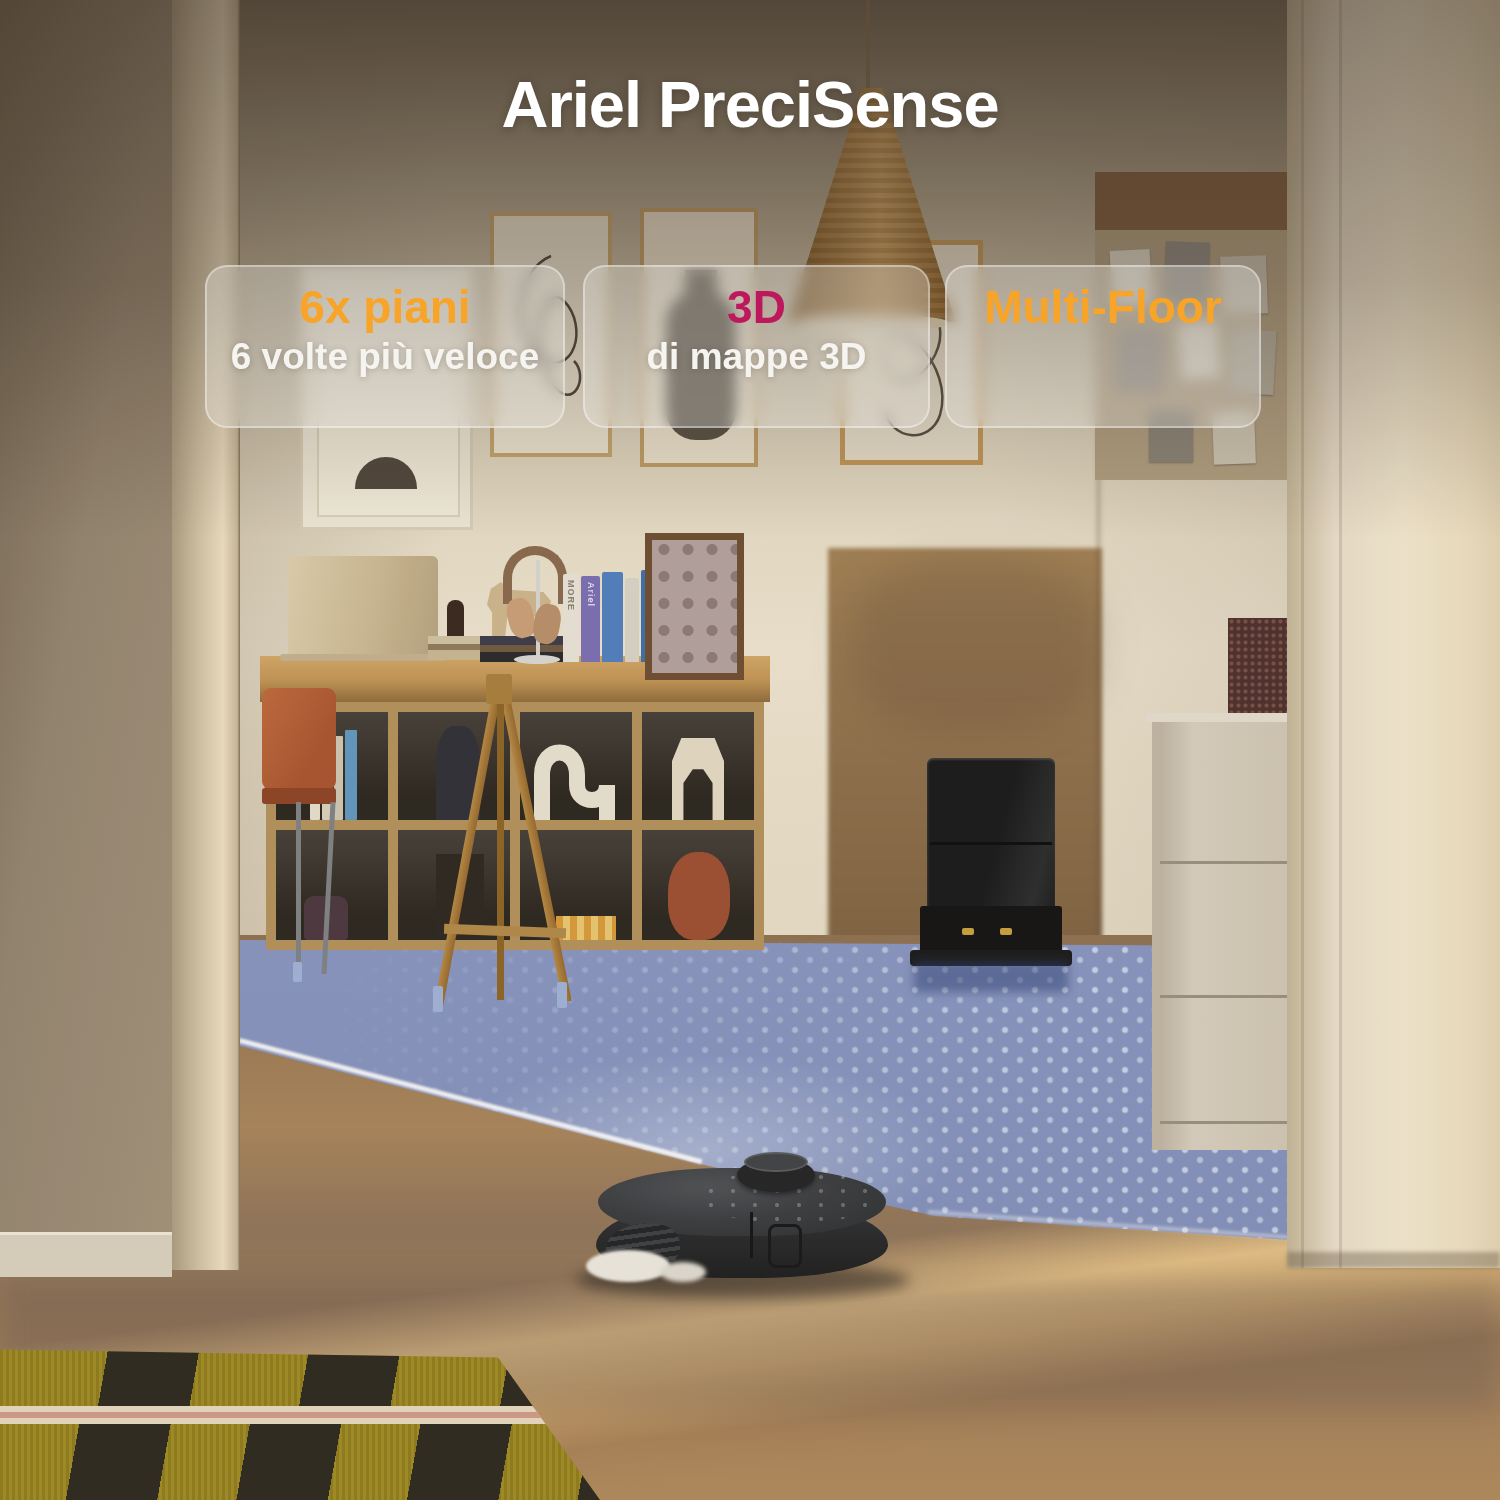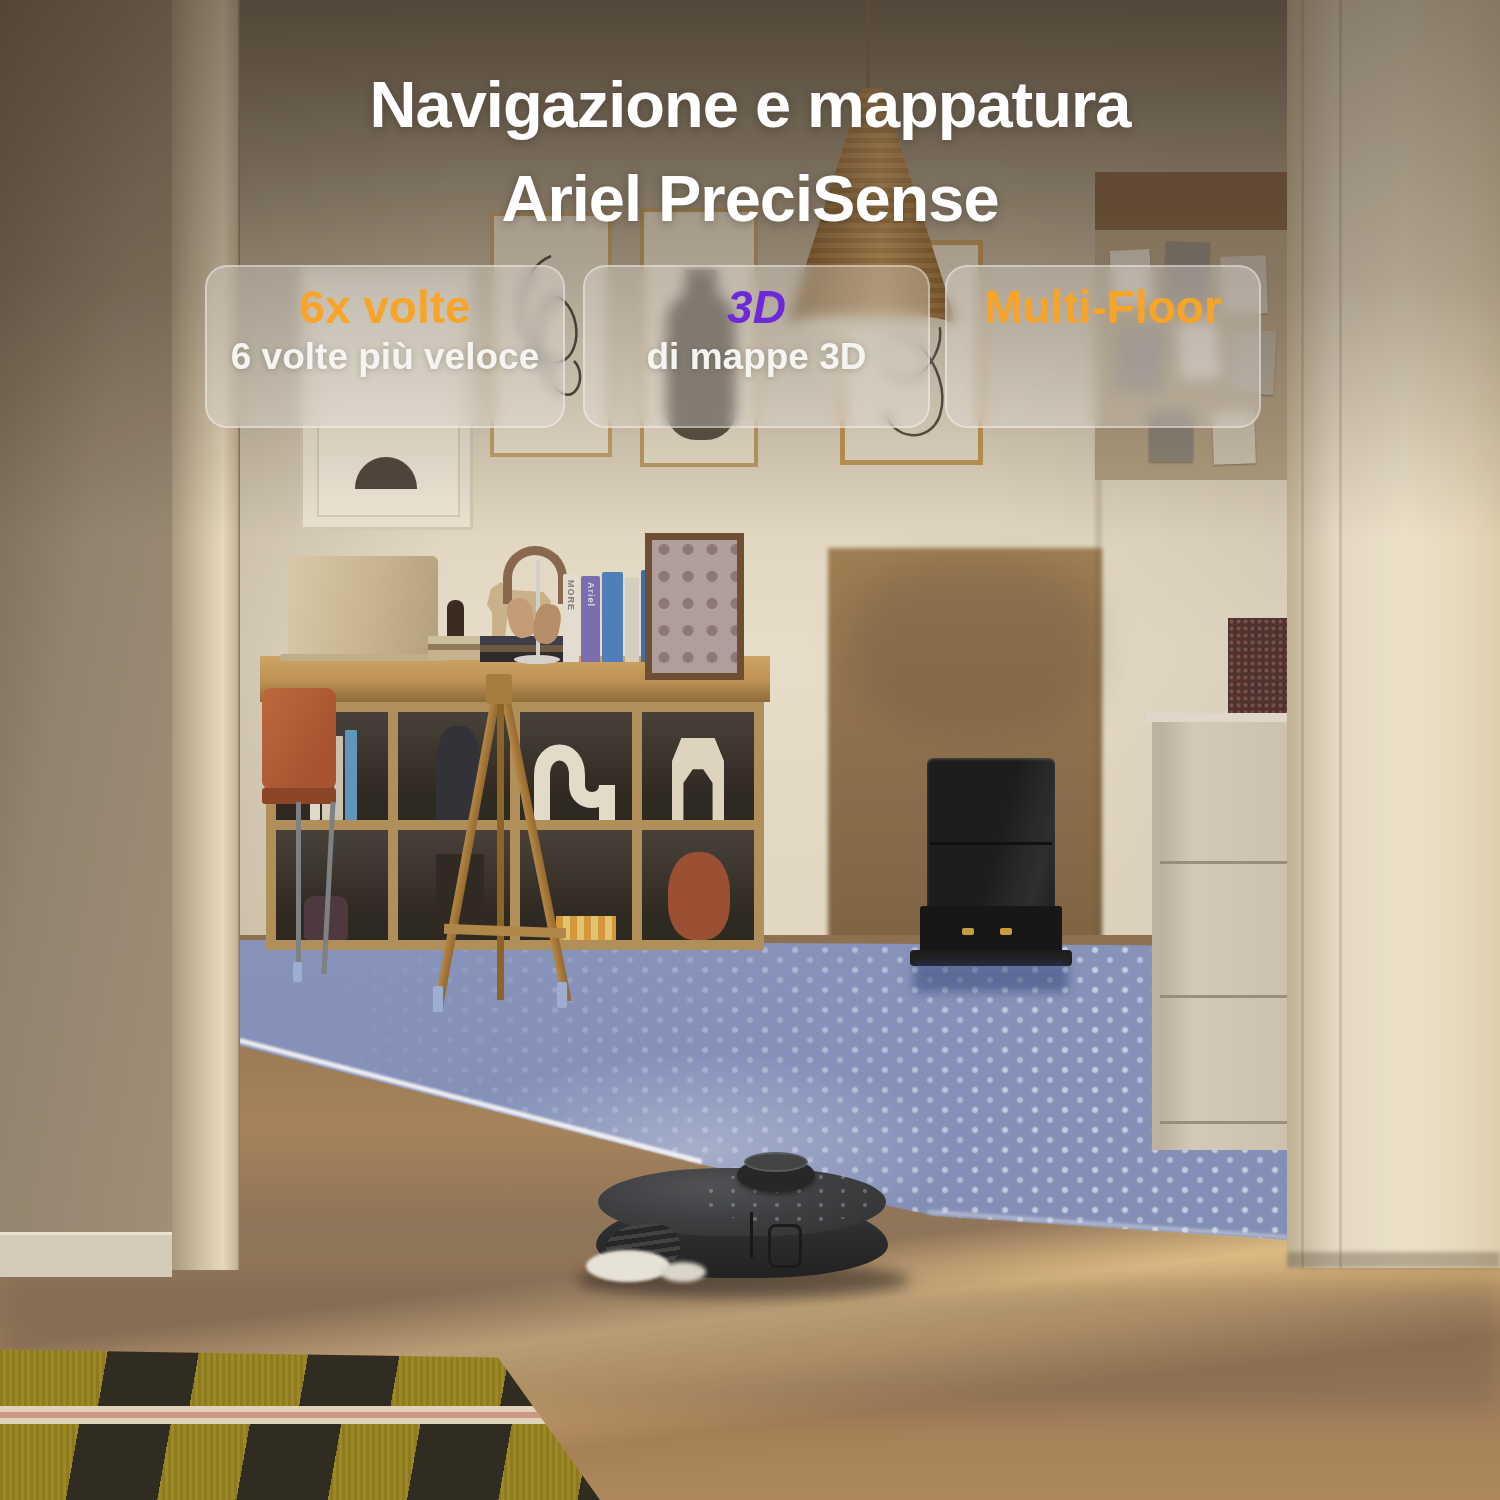--- a/index.html
+++ b/index.html
@@ -364,29 +364,28 @@
     <div class="rug-bars-bottom"></div>
     <div class="rug-stripe">
       <div class="rug-stripe-pink"></div>
     </div>
   </div>
 
   <div class="abs vignette-top"></div>
   <div class="abs warm-cast"></div>
 
   <div class="abs title-wrap">
-    <div class="title-line">Navigazione e mappatura</div>
     <div class="title-line">Ariel PreciSense</div>
   </div>
 
   <div class="abs card c1">
-    <div class="card-headline" style="color: rgb(247, 164, 40);">6x volte</div>
+    <div class="card-headline" style="color: rgb(247, 164, 40);">6x piani</div>
     <div class="card-line">6 volte più veloce</div>
   </div>
   <div class="abs card c2">
-    <div class="card-headline" style="color: #6d28d9; font-style: italic;">3D</div>
+    <div class="card-headline" style="color: #be185d;">3D</div>
     <div class="card-line">di mappe 3D</div>
   </div>
   <div class="abs card c3">
     <div class="card-headline" style="color: rgb(247, 164, 40);">Multi-Floor</div>
   </div>
 
 </div>
 
 </body></html>

